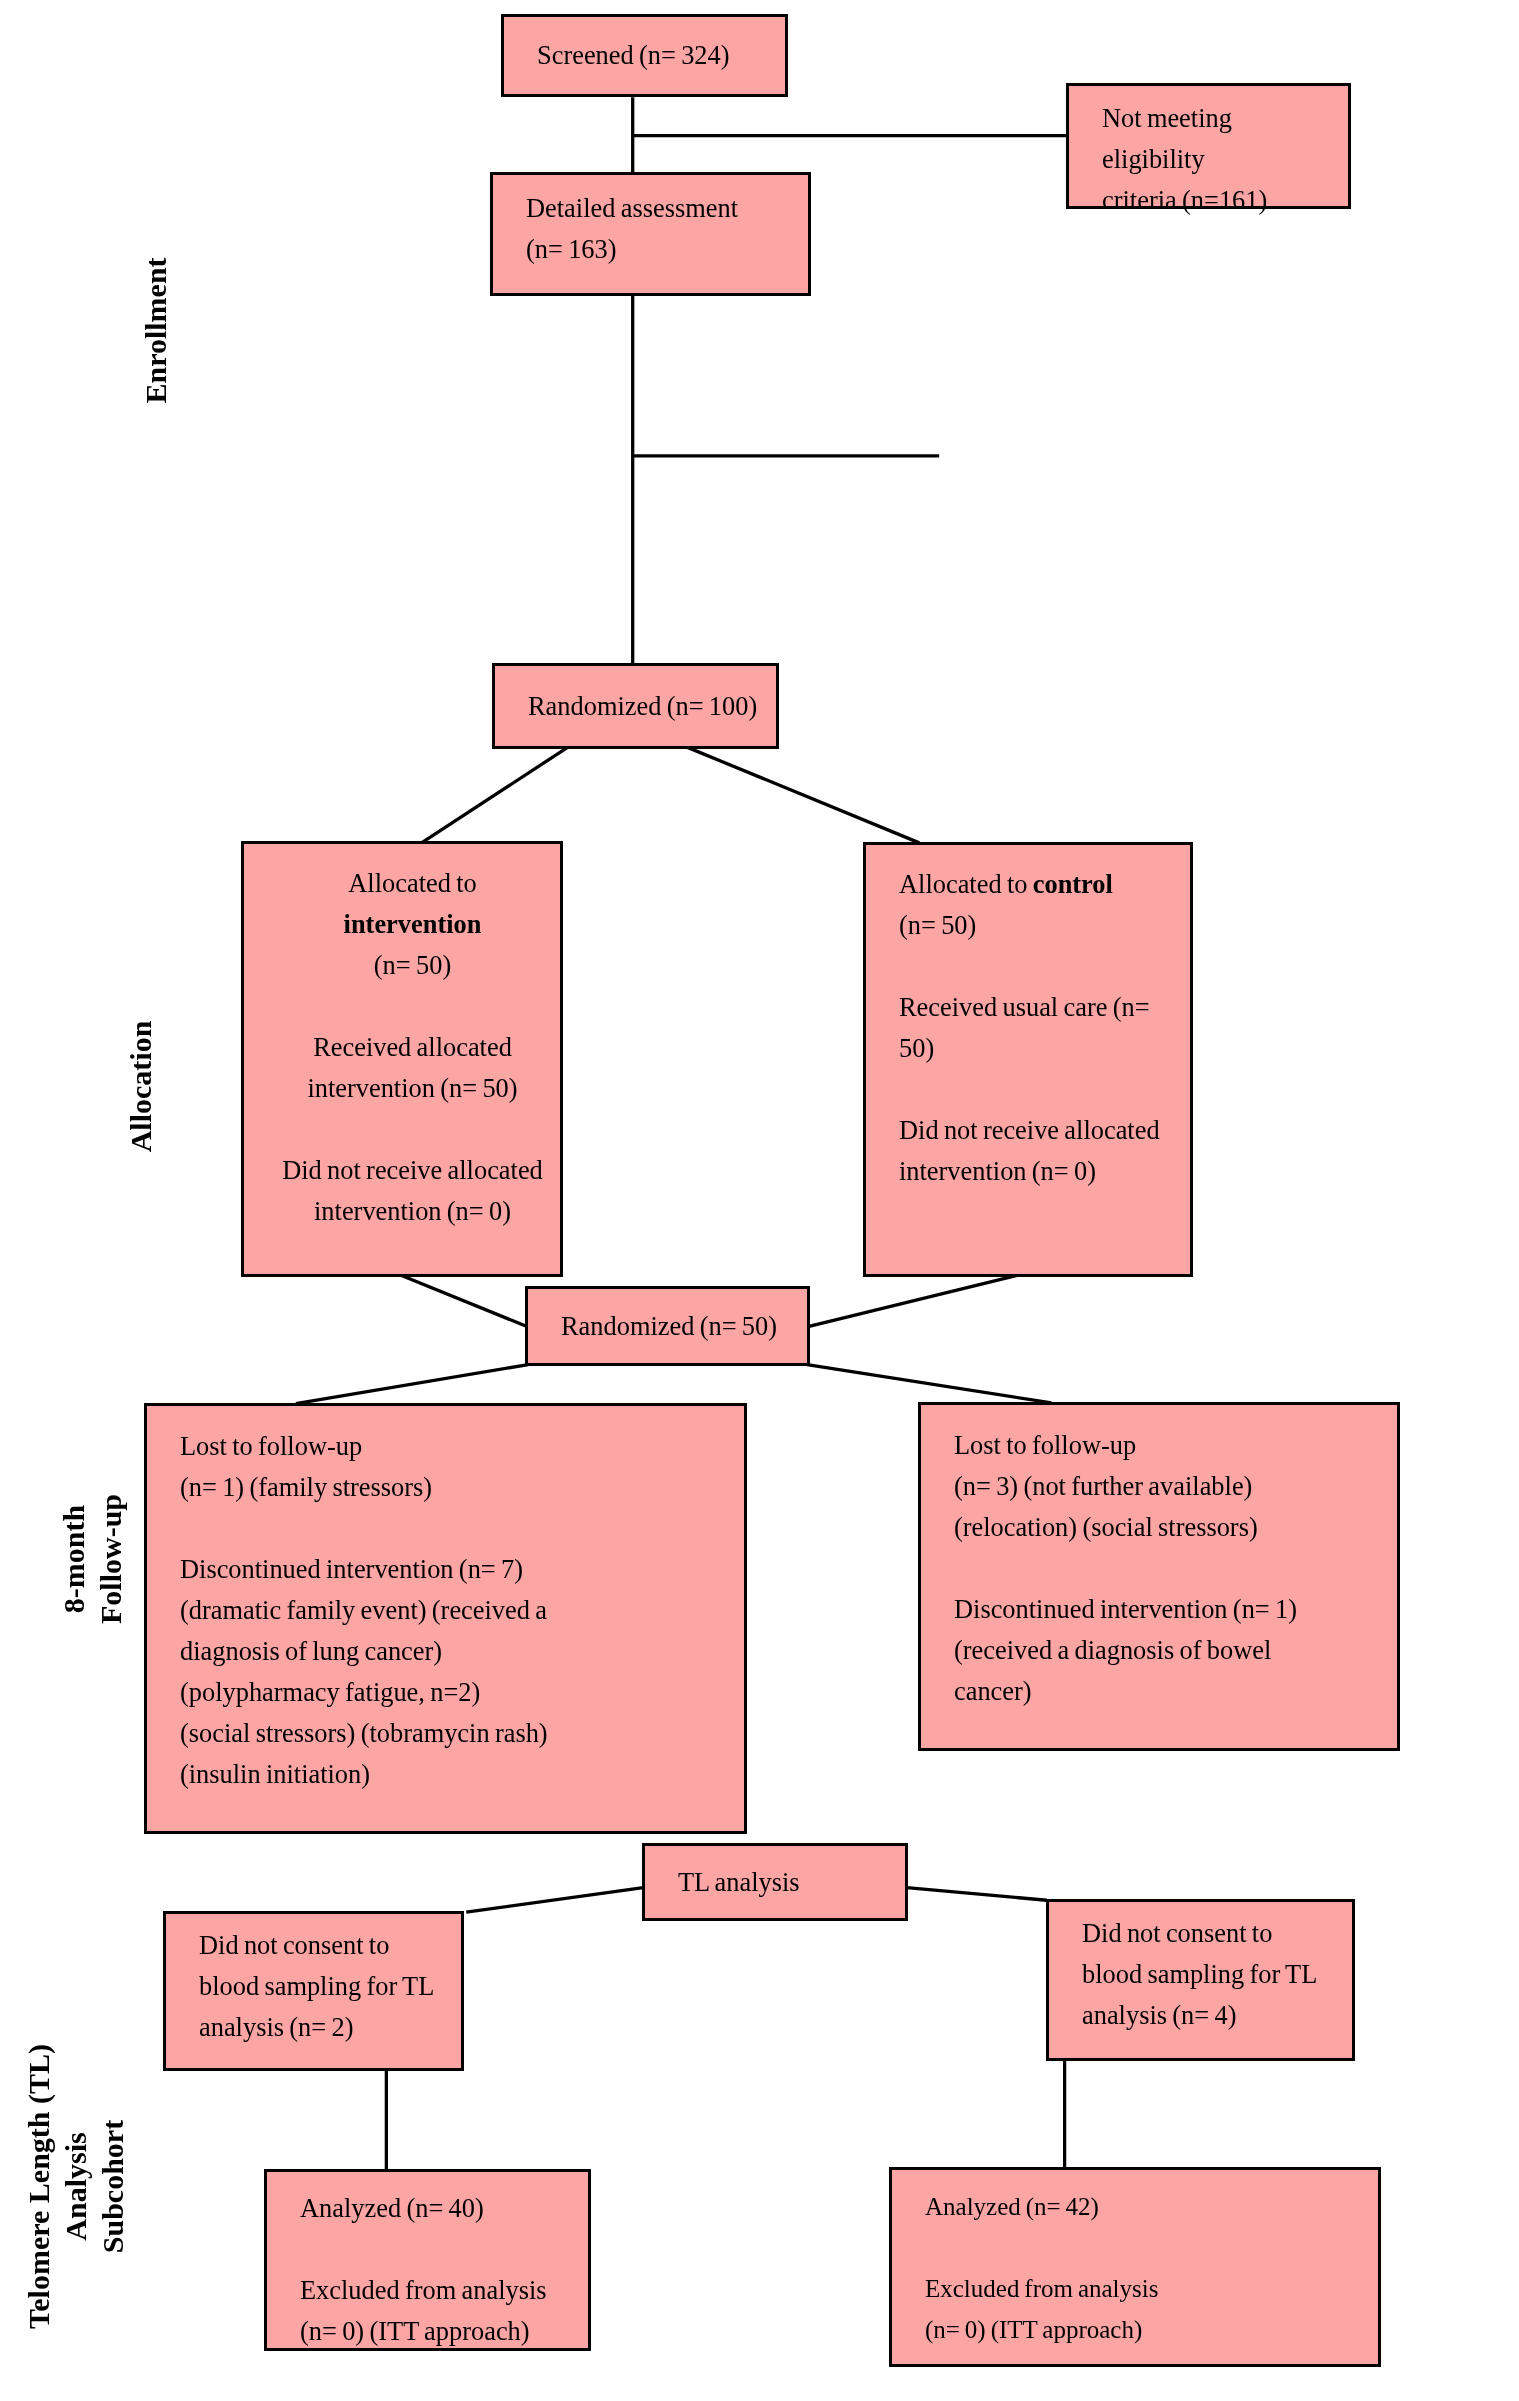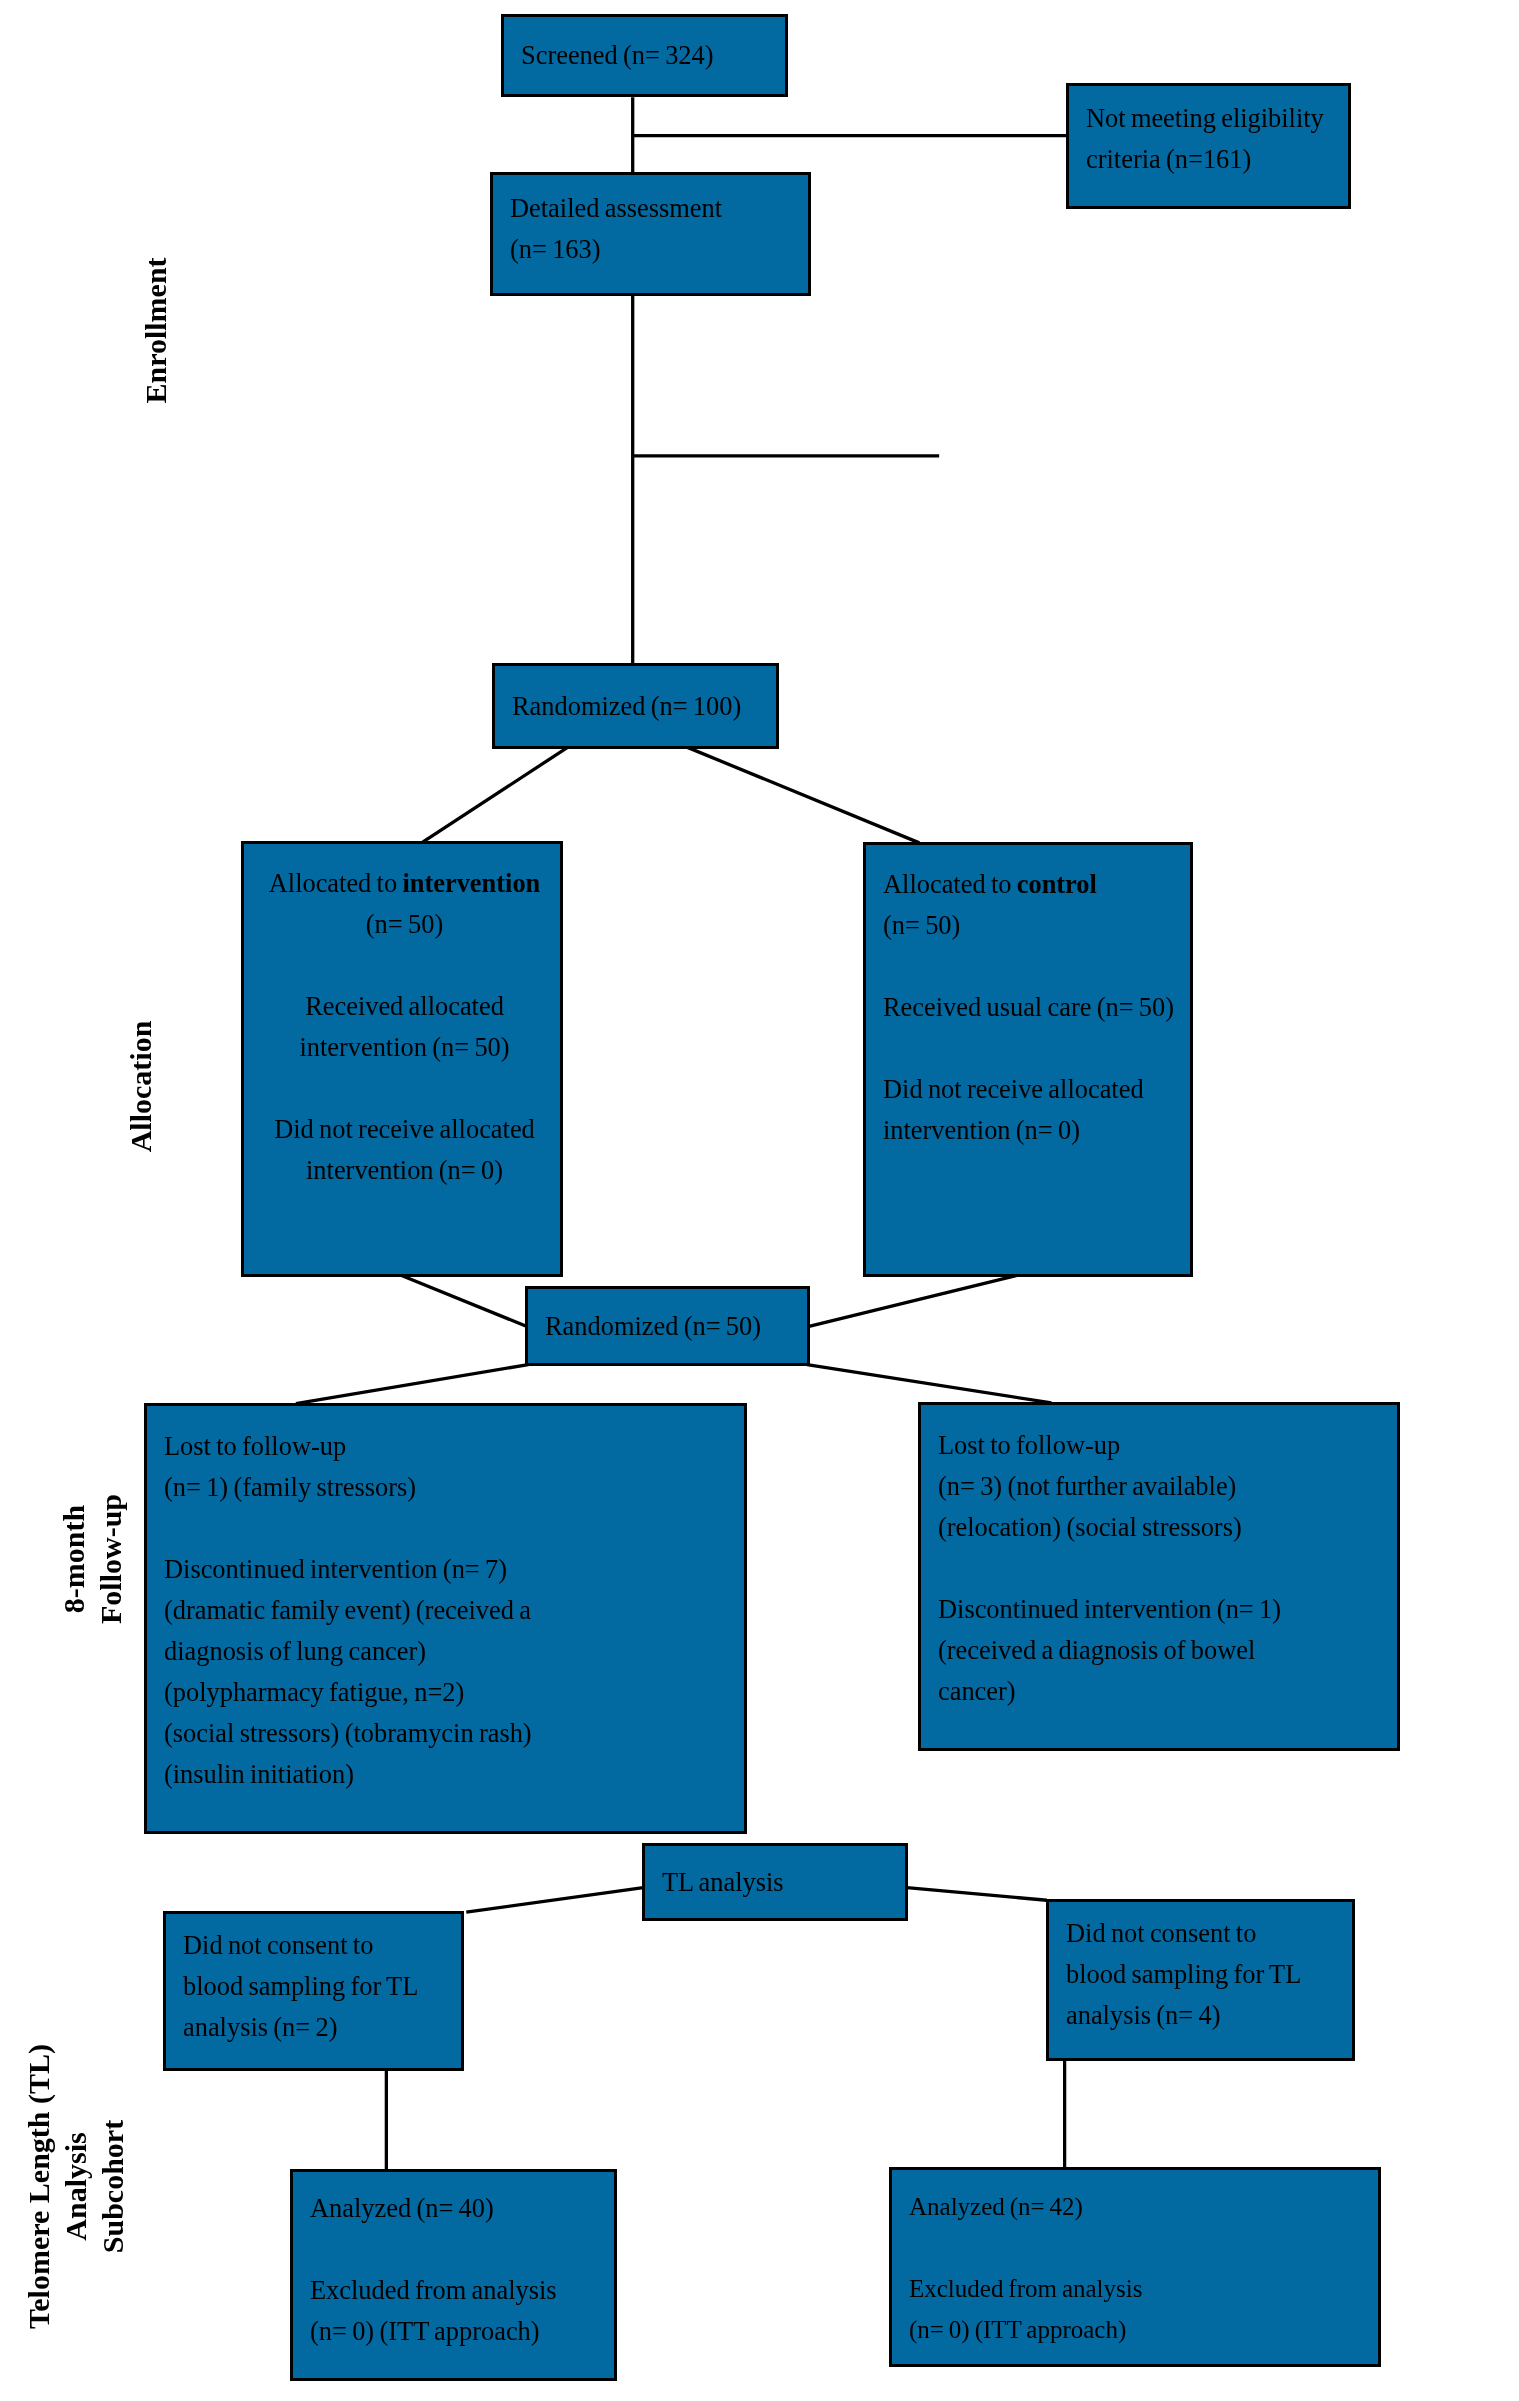--- a/index.html
+++ b/index.html
@@ -13,22 +13,23 @@
   }
   #connectors {
     position:absolute; left:0; top:0; width:1519px; height:2401px;
     z-index:0;
   }
   #connectors line { stroke:#000000; stroke-width:5; }
   .box {
     position:absolute;
     box-sizing:border-box;
     border:3.3px solid #000000;
-    background:#0369a1;
+    background:#fca5a5;
     z-index:1;
+    padding-left:16px;
   }
   .box-text {
     white-space:pre-line;
     font-size:26.4px;
     line-height:41px;
     padding:14.5px 12px 0 17px;
     word-spacing:-1.3px;
   }
   .box--center { display:flex; align-items:center; }
   .box--center .box-text { padding-top:0; }
@@ -149,21 +150,21 @@
 blood sampling for TL
 analysis (n= 2)</div>
   </div>
 
   <div class="box" style="left:1046px; top:1899px; width:309px; height:162px;">
     <div class="box-text" style="padding-top:10.6px;">Did not consent to
 blood sampling for TL
 analysis (n= 4)</div>
   </div>
 
-  <div class="box" style="left:264px; top:2169px; width:327px; height:212px;margin-left:26px;">
+  <div class="box" style="left:264px; top:2169px; width:327px; height:182px;">
     <div class="box-text" style="padding-top:16px;">Analyzed (n= 40)
 
 Excluded from analysis
 (n= 0) (ITT approach)</div>
   </div>
 
   <div class="box" style="left:889px; top:2167px; width:492px; height:200px;">
     <div class="box-text" style="padding-top:16px; font-size:25px;">Analyzed (n= 42)
 
 Excluded from analysis

